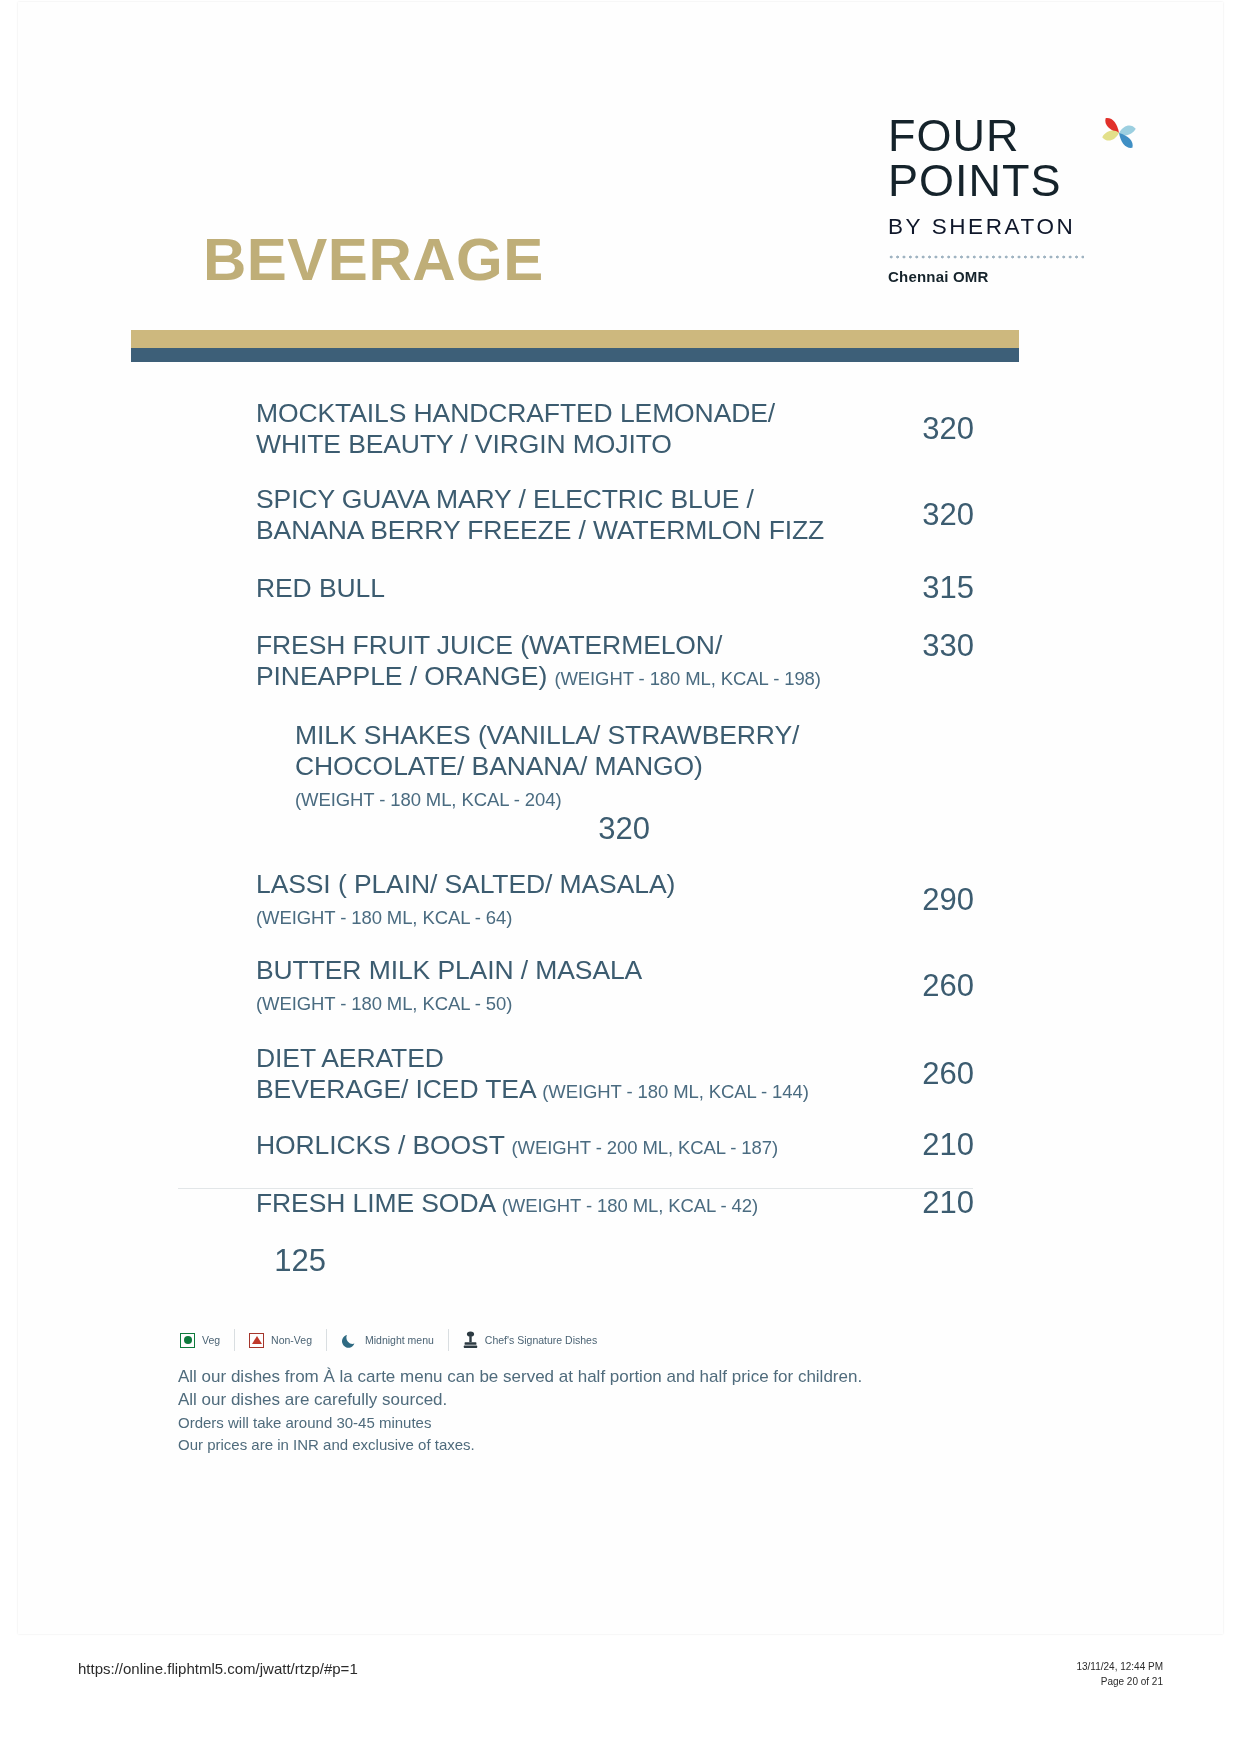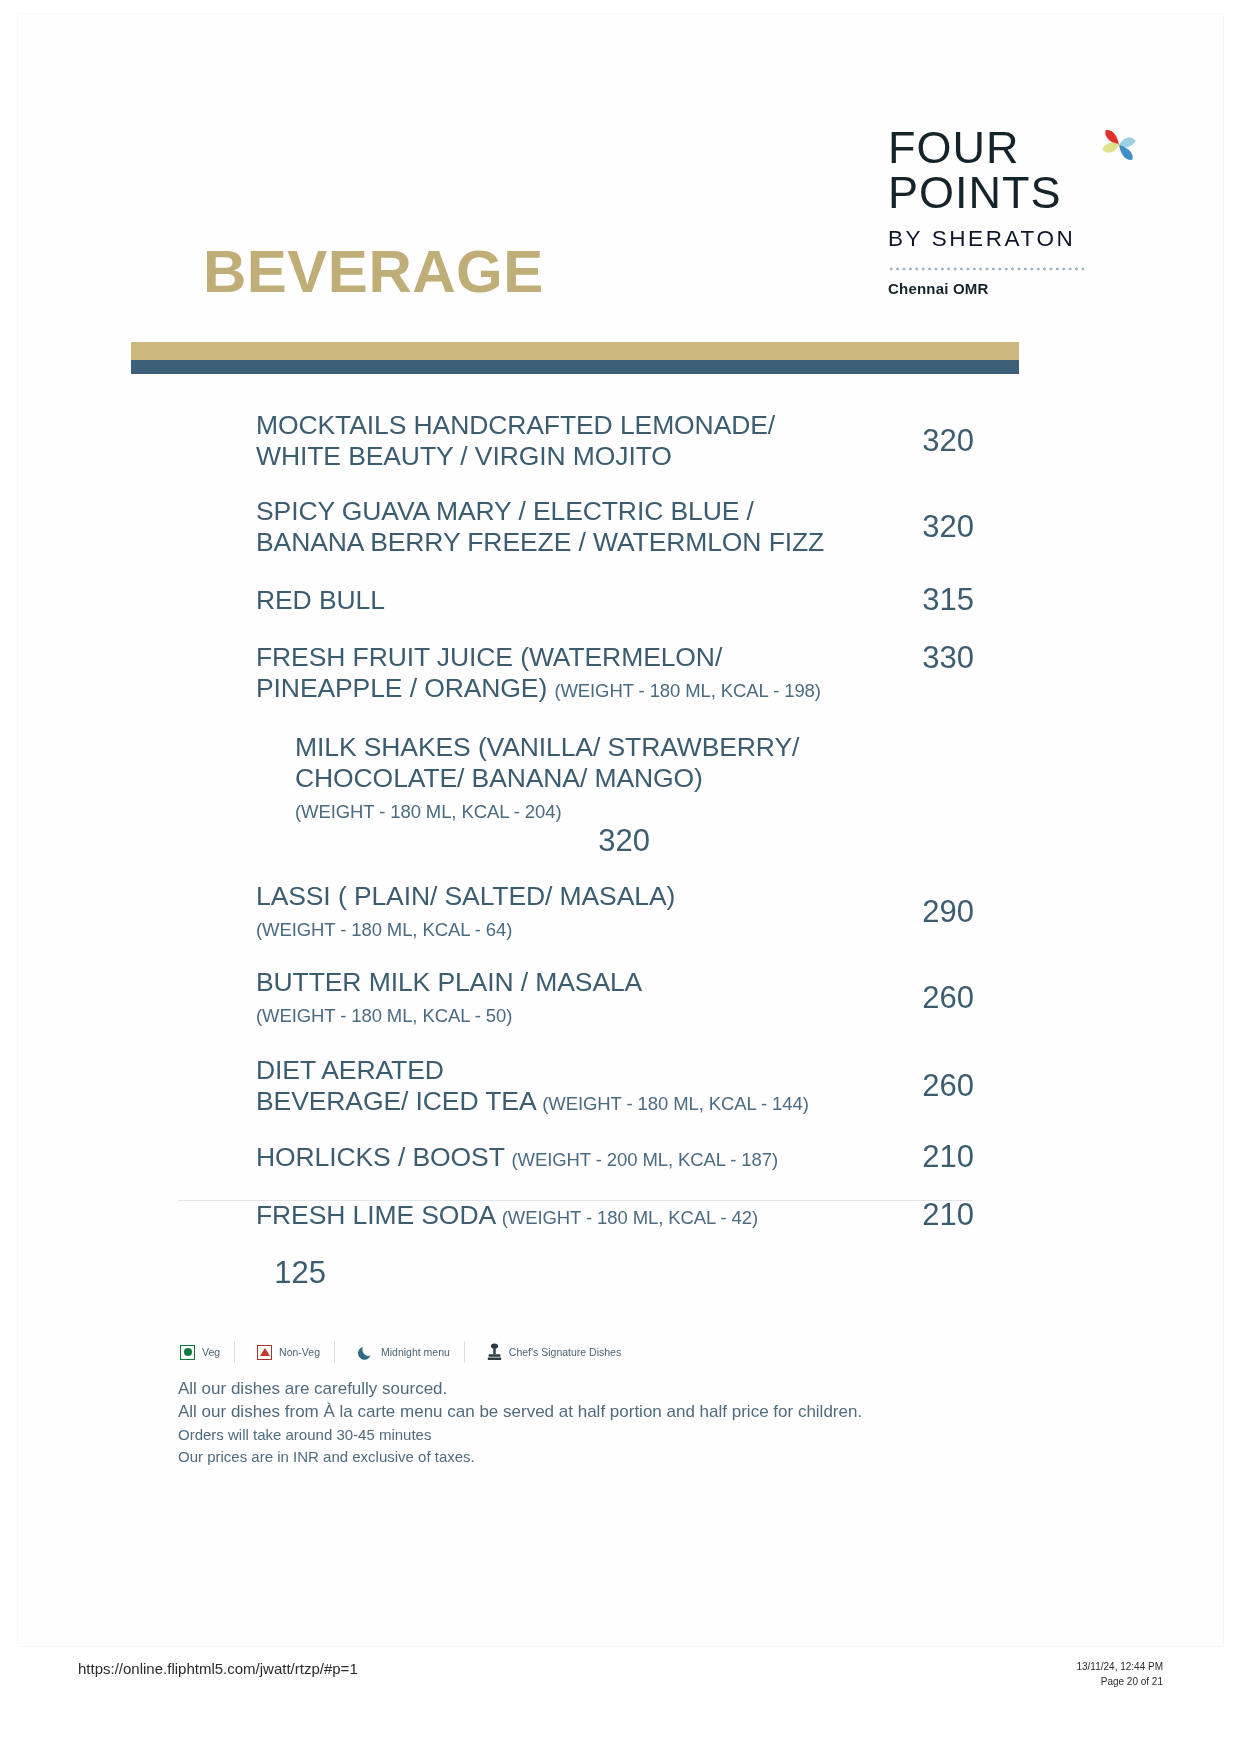--- a/index.html
+++ b/index.html
@@ -19,21 +19,21 @@
   .page {
     position: absolute;
     left: 0; top: 0;
     width: 1241px;
     height: 1754px;
     background: #ffffff;
   }
   .sheet {
     position: absolute;
     left: 18px;
-    top: 14px;
+    top: 2px;
     width: 1205px;
     height: 1632px;
     background: #fefefe;
     box-shadow: 0 0 2px rgba(0,0,0,0.10);
   }
 
   
   .brand {
     position: absolute;
     right: 125px;
@@ -164,21 +164,21 @@
     width: 795px;
     height: 1px;
     background: #e2e6e8;
   }
   .legend {
     position: absolute;
     left: 162px;
     top: 1327px;
     display: flex;
     align-items: center;
-    gap: 8px;
+    gap: 0;
   }
   .legend-item {
     display: flex;
     align-items: center;
     gap: 7px;
     padding-right: 14px;
     padding-left: 14px;
     border-right: 1px solid #d9dee1;
     height: 22px;
   }
@@ -410,22 +410,22 @@
             <rect x="6.3" y="5.2" width="2.4" height="6.0" fill="#2c3a42"></rect>
             <rect x="1.6" y="11.3" width="11.8" height="2.5" rx="0.6" fill="#2c3a42"></rect>
             <rect x="0.8" y="14.6" width="13.4" height="2.3" rx="0.6" fill="#2c3a42"></rect>
           </svg>
         </span>
         <span class="legend-label">Chef's Signature Dishes</span>
       </div>
     </div>
 
     <div class="notes">
+      <div class="note-lg">All our dishes from À la carte menu can be served at half portion and half price for children.</div>
       <div class="note-lg">All our dishes are carefully sourced.</div>
-      <div class="note-lg">All our dishes from À la carte menu can be served at half portion and half price for children.</div>
       <div class="note-sm">Orders will take around 30-45 minutes</div>
       <div class="note-sm">Our prices are in INR and exclusive of taxes.</div>
     </div>
 
   </div>
 
   <div class="print-url">https://online.fliphtml5.com/jwatt/rtzp/#p=1</div>
   <div class="print-meta">
     <div>13/11/24, 12:44 PM</div>
     <div>Page 20 of 21</div>

